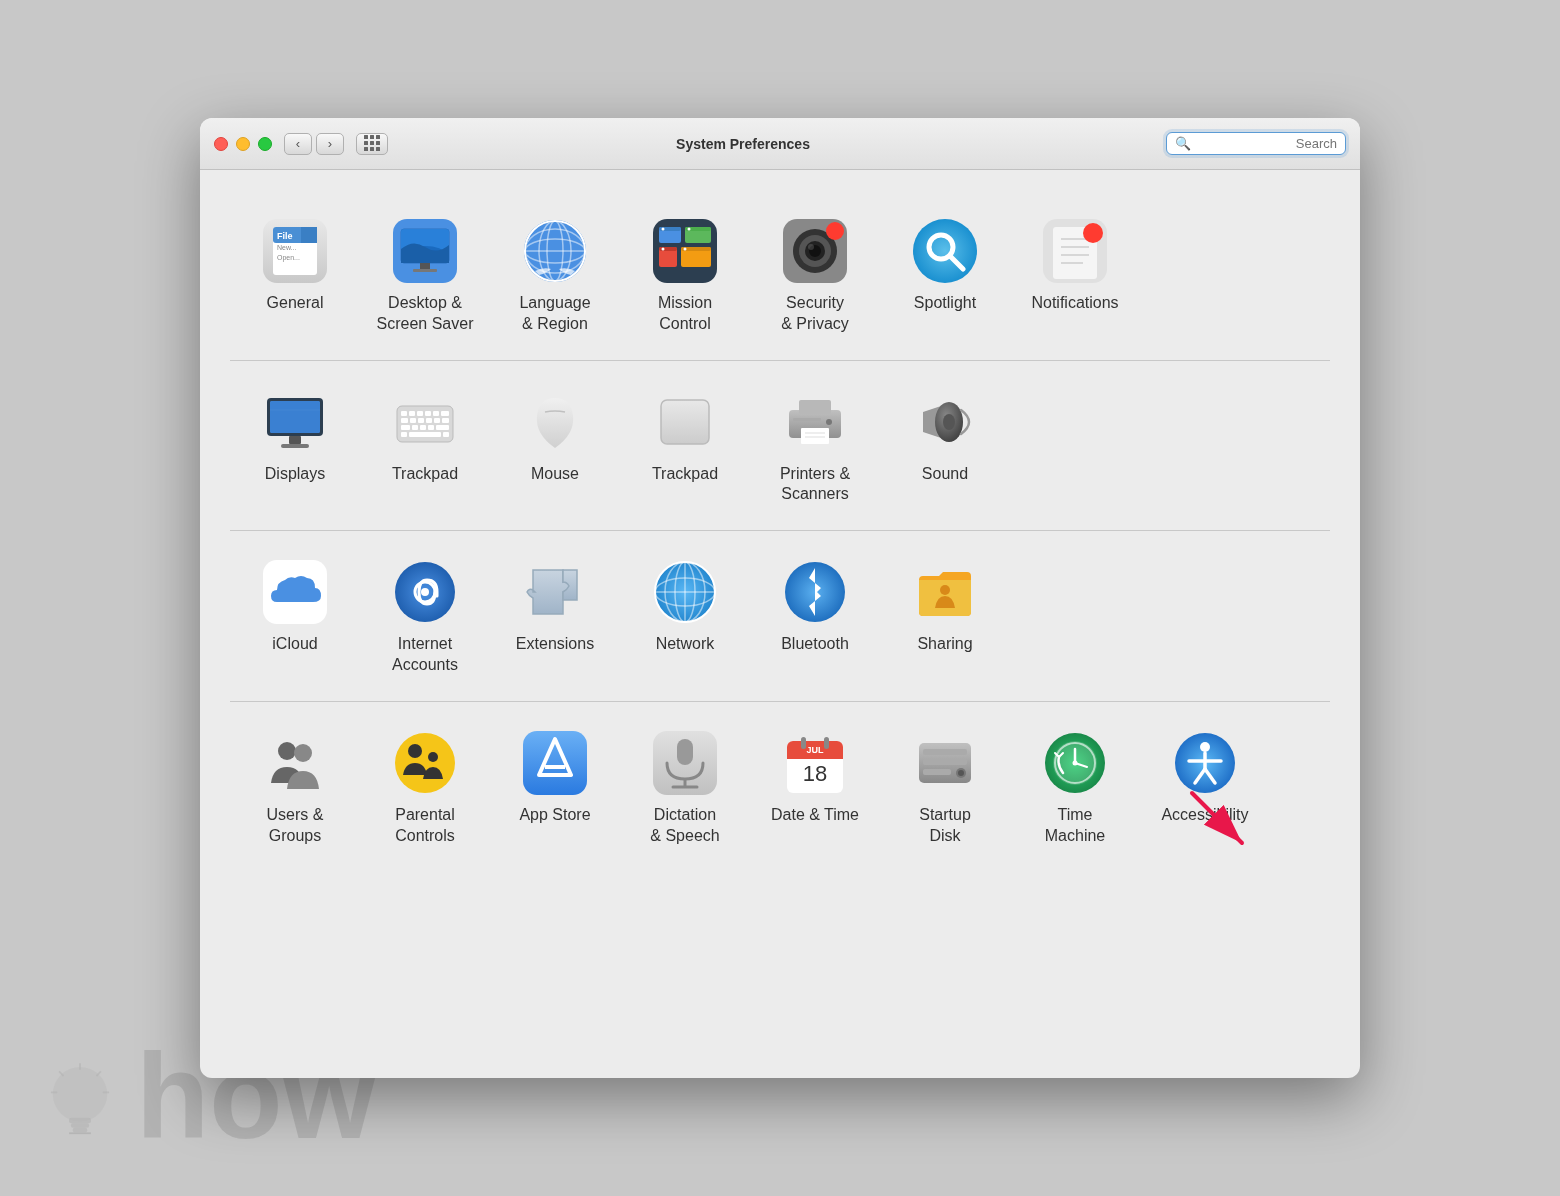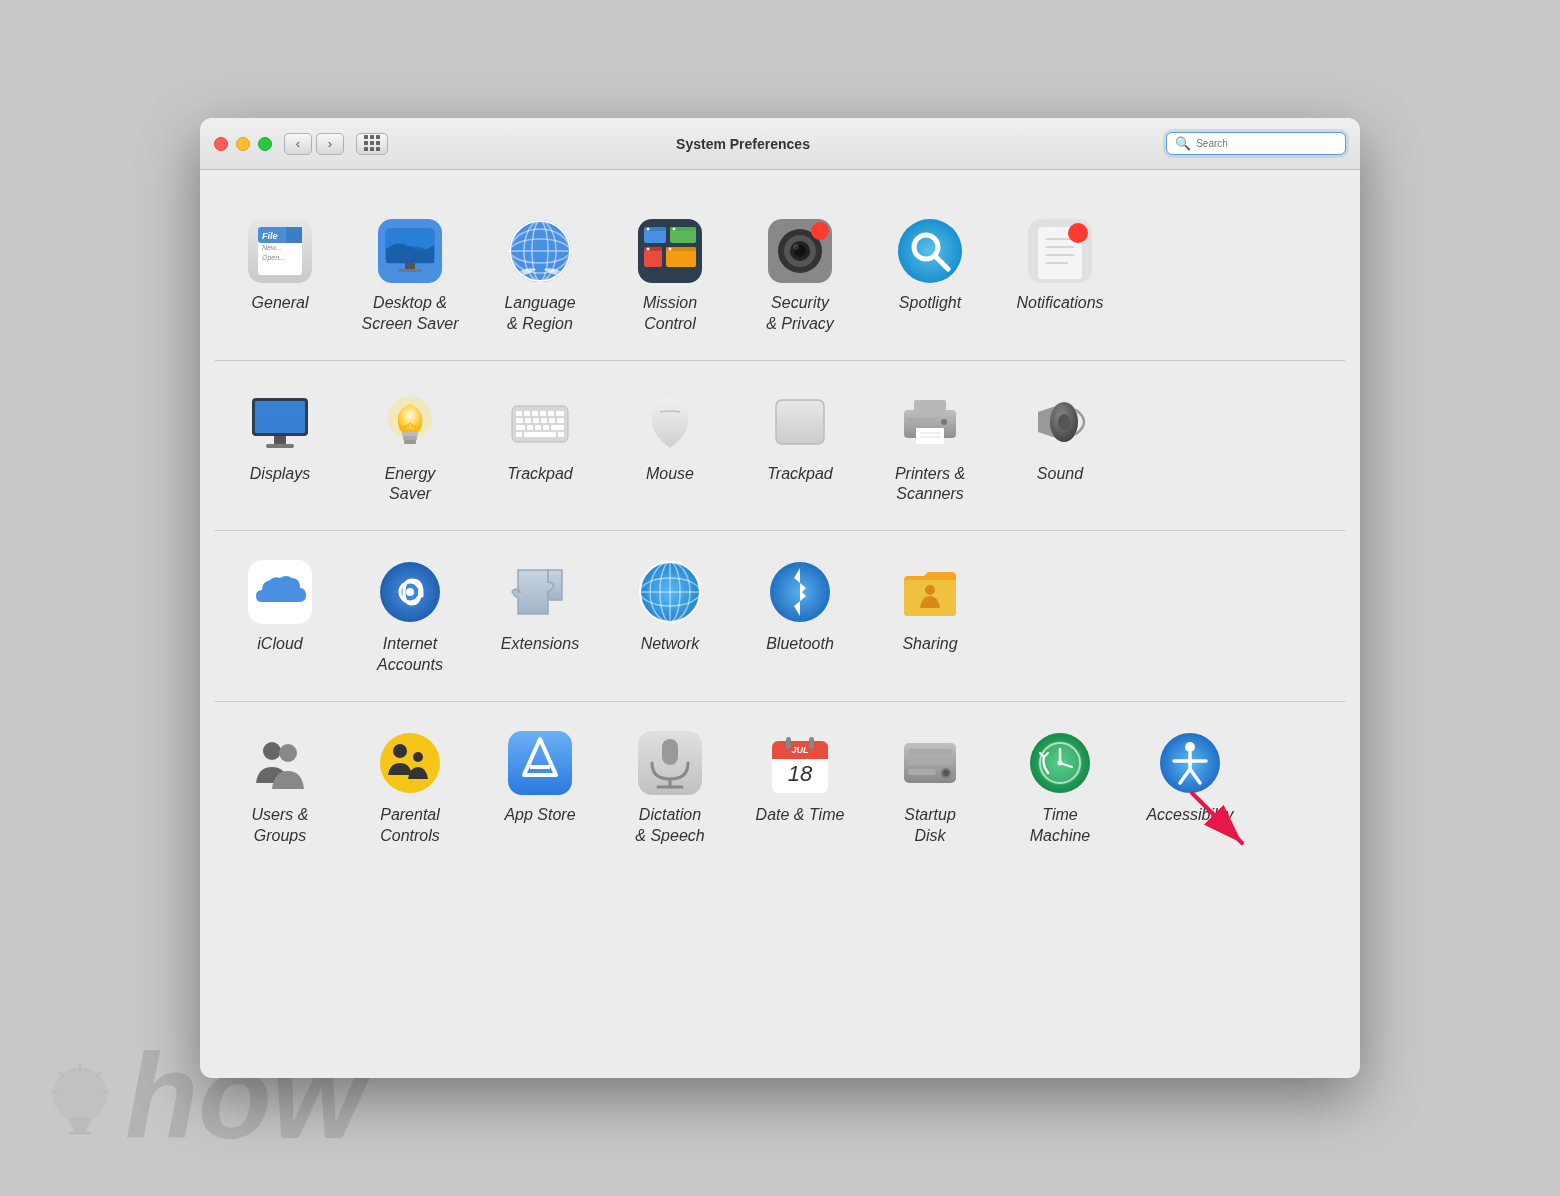--- a/index.html
+++ b/index.html
@@ -23,25 +23,24 @@
       align-items: flex-end;
       z-index: 0;
     }
     .watermark-bulb {
       width: 80px;
       height: 100px;
       opacity: 0.6;
     }
     .watermark-text {
       font-size: 120px;
-      font-style: italic;
       font-weight: 900;
       color: rgba(160,160,160,0.55);
       line-height: 1;
-      margin-left: 5px;
+      margin-left: 16px;
     }
 
     .window {
       width: 1160px;
       height: 960px;
       background: #ececec;
       border-radius: 12px;
       box-shadow: 0 20px 60px rgba(0,0,0,0.4);
       display: flex;
       flex-direction: column;
@@ -141,30 +140,30 @@
     }
     .search-icon-svg {
       color: #888;
       margin-right: 5px;
       font-size: 13px;
     }
     .search-input {
       border: none;
       outline: none;
       background: transparent;
-      font-size: 10px;
+      font-size: 13px;
       color: #3b82f6;
       width: 100%;
+      text-align: right;
     }
 
     .content {
       flex: 1;
       overflow-y: auto;
-      padding: 20px 15px;
-      font-style: italic;
+      padding: 20px 30px;
     }
 
     .section {
       display: flex;
       flex-wrap: wrap;
       padding: 15px 0;
       border-bottom: 1px solid #c8c8c8;
       gap: 0;
     }
     .section:last-child {
@@ -429,45 +428,20 @@
             <rect x="7" y="11" width="50" height="32" rx="2" fill="#3a80d2"></rect>
             <line x1="7" y1="20" x2="57" y2="20" stroke="rgba(255,255,255,0.1)" stroke-width="0.5"></line>
 
             <rect x="26" y="46" width="12" height="8" rx="1" fill="#555"></rect>
             <rect x="18" y="54" width="28" height="4" rx="2" fill="#777"></rect>
           </svg>
         </div>
         <div class="pref-label">Displays</div>
       </div>
 
-      <div class="pref-item">
-        <div class="icon-wrap">
-          <svg viewBox="0 0 64 64" xmlns="http://www.w3.org/2000/svg">
-
-            <defs>
-              <radialGradient id="bulbGrad" cx="50%" cy="40%" r="60%">
-                <stop offset="0%" stop-color="#fffde7"></stop>
-                <stop offset="60%" stop-color="#ffd54f"></stop>
-                <stop offset="100%" stop-color="#ffb300"></stop>
-              </radialGradient>
-            </defs>
-
-            <circle cx="32" cy="28" r="22" fill="rgba(255,220,50,0.25)"></circle>
-
-            <path d="M20 32 Q18 20 32 14 Q46 20 44 32 Q44 38 40 42 L24 42 Q20 38 20 32Z" fill="url(#bulbGrad)"></path>
-
-            <path d="M26 38 Q28 34 30 36 Q32 30 34 36 Q36 34 38 38" fill="none" stroke="rgba(180,120,0,0.4)" stroke-width="1"></path>
-
-            <rect x="24" y="42" width="16" height="4" rx="1" fill="#bbb"></rect>
-            <rect x="25" y="46" width="14" height="4" rx="1" fill="#aaa"></rect>
-            <rect x="26" y="50" width="12" height="4" rx="1" fill="#999"></rect>
-          </svg>
-        </div>
-        <div class="pref-label">Energy<br>Saver</div>
-      </div>
 
       <div class="pref-item">
         <div class="icon-wrap">
           <svg viewBox="0 0 64 64" xmlns="http://www.w3.org/2000/svg">
 
             <rect x="4" y="16" width="56" height="36" rx="5" fill="#d8d8d8"></rect>
             <rect x="4" y="16" width="56" height="36" rx="5" fill="none" stroke="#bbb" stroke-width="1"></rect>
 
             <rect x="8" y="21" width="6" height="5" rx="1" fill="white"></rect>
             <rect x="16" y="21" width="6" height="5" rx="1" fill="white"></rect>

